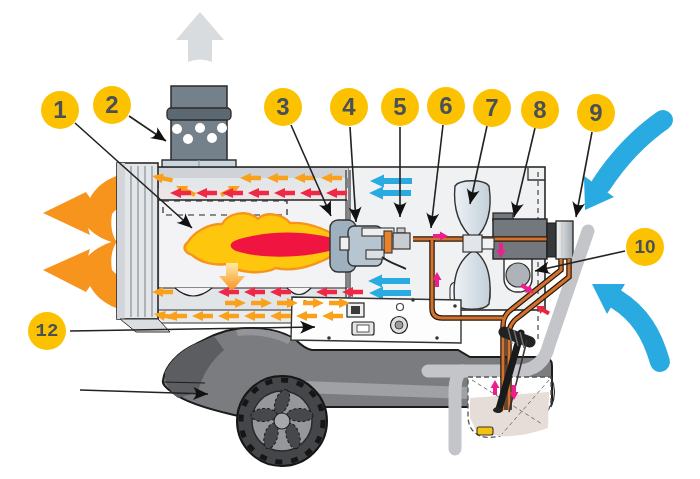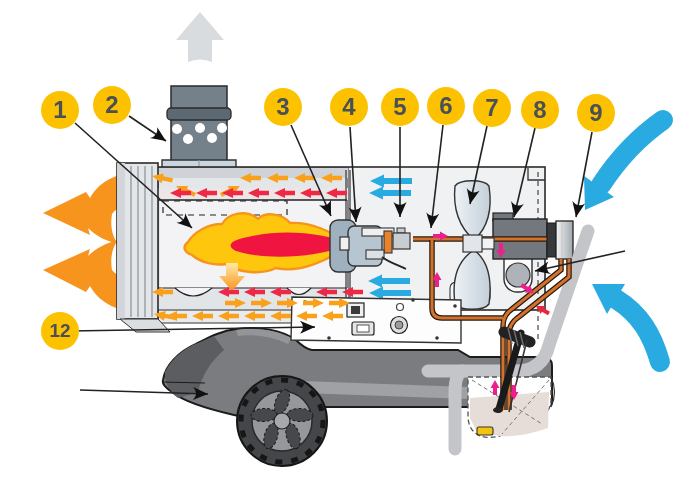--- a/index.html
+++ b/index.html
@@ -324,16 +324,19 @@
     </div>
 <div class="callout" style="left:473px;top:89px;">
       <span>7</span>
     </div>
 <div class="callout" style="left:521px;top:91px;">
       <span>8</span>
     </div>
 <div class="callout" style="left:577px;top:94px;">
       <span>9</span>
     </div>
-<div class="callout small" style="left:41px;top:312px;">
+<div class="callout small" style="left:626px;top:228px;">
+      <span>10</span>
+    </div>
+<div class="callout small" style="left:28px;top:312px;font-family:Liberation Mono, monospace;">
       <span>12</span>
     </div>
 </div>
 
 </body></html>

